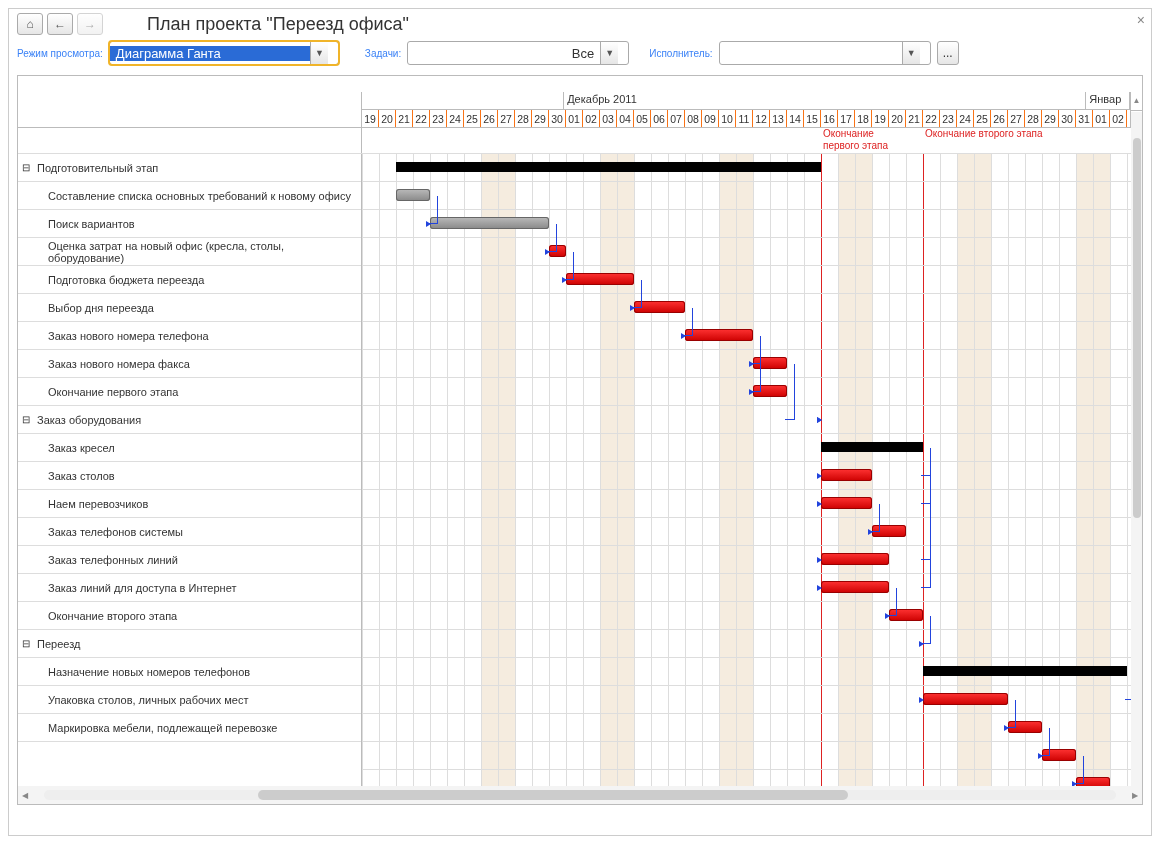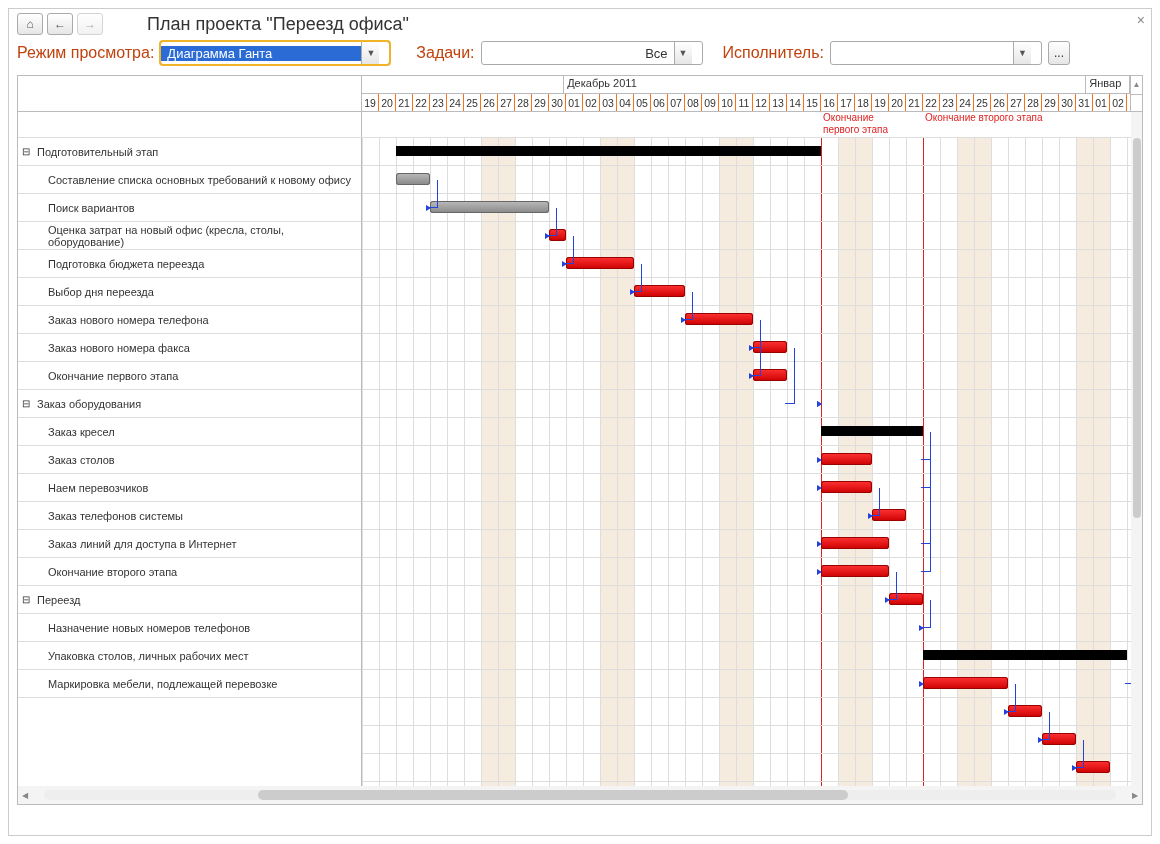--- a/index.html
+++ b/index.html
@@ -19,41 +19,41 @@
     border:1px solid #aaa; border-radius:3px;
     min-width:26px; height:22px; display:flex; align-items:center;
     justify-content:center; background:linear-gradient(#fff,#e6e6e6);
     cursor:pointer; font-size:12px; color:#555;
   }
   .btn.pair { min-width:26px; }
   .btn.disabled { opacity:.5; }
   .title-main { font-size:18px; font-weight:normal; color:#333; margin-left:4px;}
 
   .filters { display:flex; align-items:center; gap:6px; padding:4px 8px 10px 8px; }
-  .filters label { font-size:16px; color:#c2410c; }
+  .filters label { font-size:10px; color:#3b82f6; }
   .combo {
     display:flex; align-items:center; height:24px;
     border:1px solid #aaa; border-radius:3px; background:#fff;
   }
   .combo.hl { outline:2px solid #f0b429; outline-offset:-1px; }
   .combo-text { padding:0 6px; min-width:120px; font-size:13px; }
   .combo-text.sel { background:#2a6bd6; color:#fff; }
   .combo-caret {
     width:18px; height:100%; border-left:1px solid #aaa;
     display:flex; align-items:center; justify-content:center;
     font-size:9px; color:#555; background:linear-gradient(#fff,#e6e6e6);
     cursor:pointer;
   }
   .mini-btn { width:22px; height:24px; border:1px solid #aaa; border-radius:3px;
     display:flex; align-items:center; justify-content:center;
     background:linear-gradient(#fff,#e6e6e6); font-size:12px; cursor:pointer; }
 
   
   .gantt-frame { margin:0 8px 8px 8px; border:1px solid #bbb; height:730px; position:relative; overflow:hidden; }
-  .gantt-head { display:flex; border-bottom:1px solid #bbb; height:36px; }
+  .gantt-head { display:flex; border-bottom:1px solid #bbb; height:36px;margin-top:16px; }
   .task-col-head { width:344px; flex:0 0 344px; border-right:1px solid #bbb; }
   .month-row { display:flex; height:18px; border-bottom:1px solid #bbb; }
   .month-cell { border-right:1px solid #bbb; font-size:11px; padding:1px 3px; white-space:nowrap; overflow:hidden; }
   .day-row-wrap { display:flex; }
   .day-cell { flex:0 0 17px; width:17px; height:18px; border-right:1px solid #f97316;
     text-align:center; font-size:10.5px; line-height:18px; }
   .last-head { flex:0 0 12px; border-left:1px solid #bbb; }
   .scroll-tri { font-size:8px; color:#888; text-align:center; line-height:18px; }
 
   .marker-row { height:26px; display:flex; border-bottom:1px solid #ddd; }
@@ -241,20 +241,23 @@
             <span>Заказ кресел</span>
           </div>
           <div class="task-row child">
             <span>Заказ столов</span>
           </div>
           <div class="task-row child">
             <span>Наем перевозчиков</span>
           </div>
           <div class="task-row child">
             <span>Заказ телефонов системы</span>
+          </div>
+          <div class="task-row child">
+            <span>Заказ телефонных линий</span>
           </div>
           <div class="task-row child">
             <span>Заказ линий для доступа в Интернет</span>
           </div>
           <div class="task-row child">
             <span>Окончание второго этапа</span>
           </div>
           <div class="task-row">
             <span class="tog">⊟</span>
             <span>Переезд</span>

